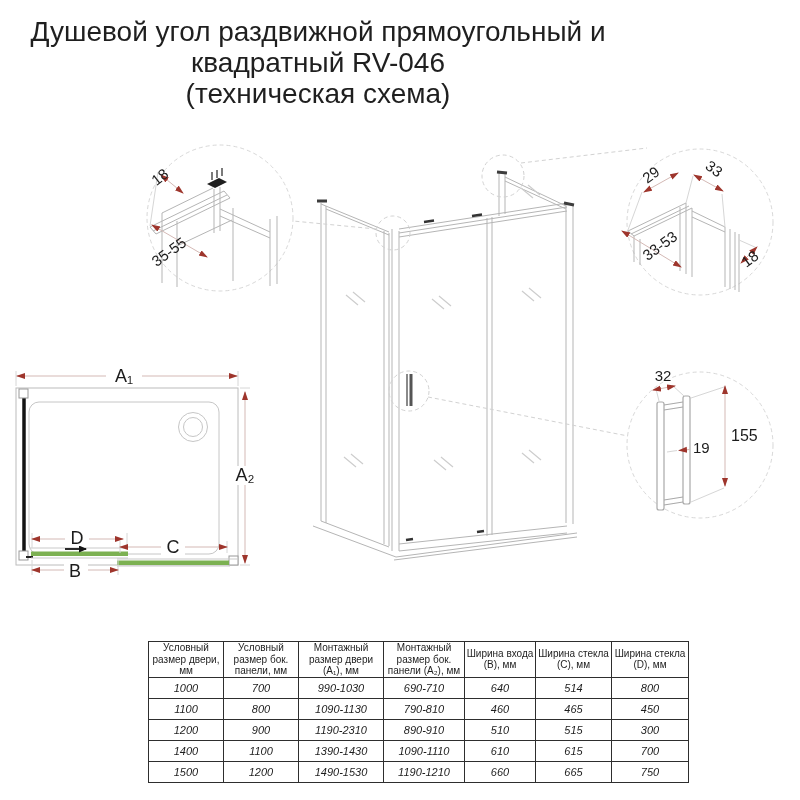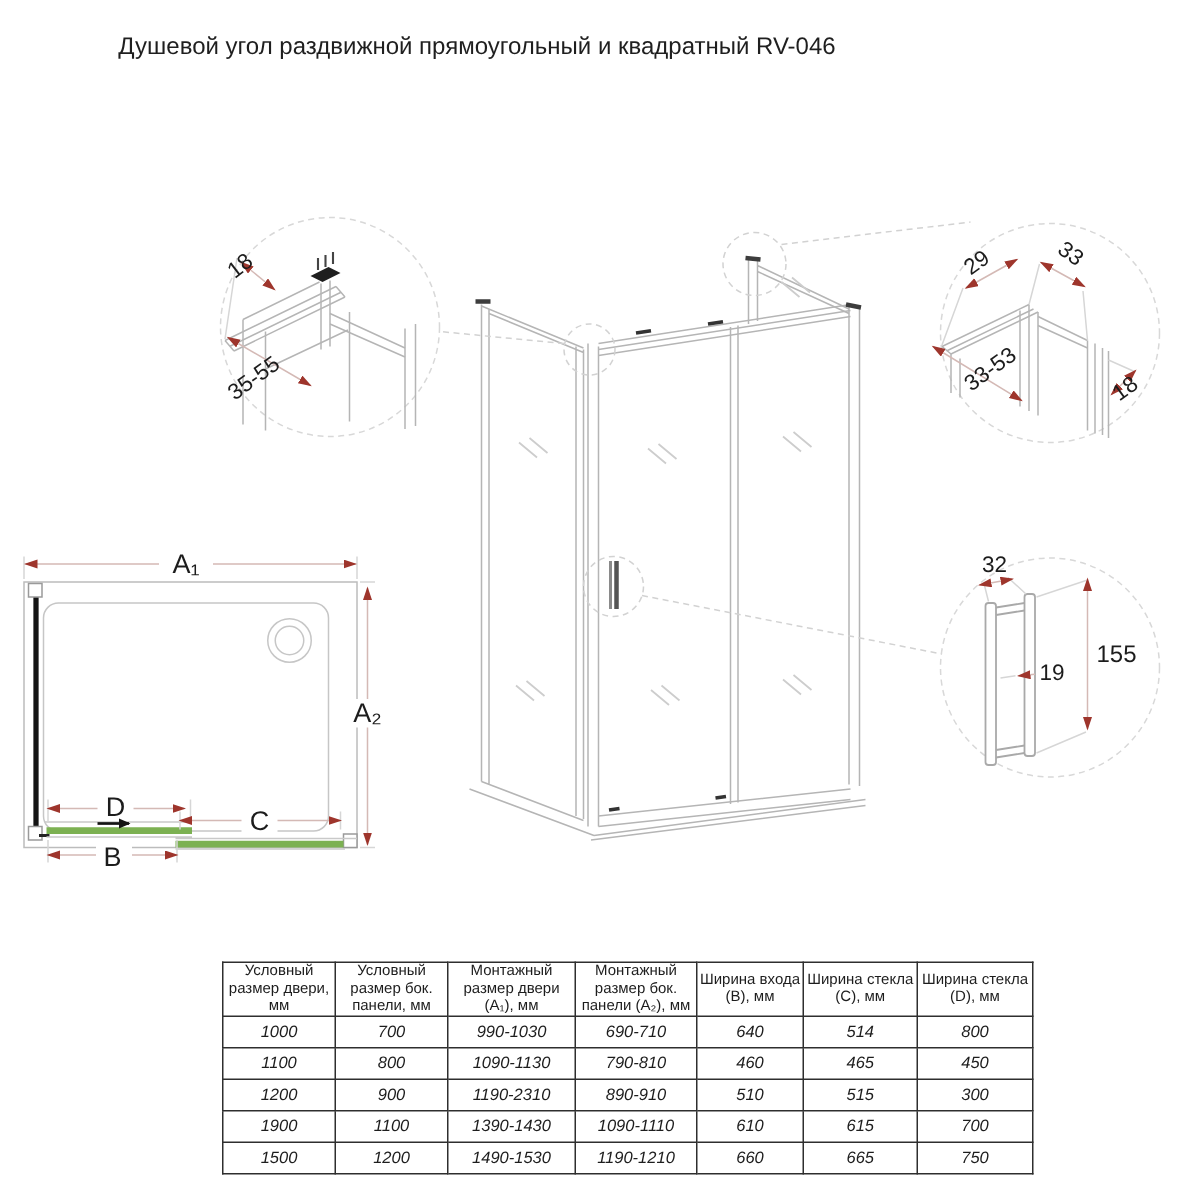--- a/index.html
+++ b/index.html
@@ -2,41 +2,42 @@
 <html><head>
 <meta charset="utf-8">
 <style>
   html,body{margin:0;padding:0;}
   body{
     width:800px;height:800px;background:#ffffff;position:relative;overflow:hidden;
     font-family:"Liberation Sans","DejaVu Sans",sans-serif;color:#1d1d1d;
   }
   .title{
     position:absolute;top:16px;left:0;width:636px;text-align:center;
-    font-size:16px;line-height:31px;color:#1f1f1f;letter-spacing:0px;
+    font-size:28px;line-height:31px;color:#1f1f1f;letter-spacing:0px;
   }
   svg text{font-family:"Liberation Sans","DejaVu Sans",sans-serif;fill:#1c1c1c;}
   .dimtxt{font-size:15px;}
   .dimtxt-big{font-size:18px;}
   table.spec{
     position:absolute;left:148px;top:641px;border-collapse:collapse;table-layout:fixed;
     width:540px;
   }
   table.spec th,table.spec td{
     border:1px solid #2e2e2e;text-align:center;vertical-align:middle;
     font-weight:normal;color:#1d1d1d;padding:0 1px;
   }
   table.spec th{font-size:10px;line-height:1.15;height:30px;}
   table.spec td{font-size:11px;height:20px;font-style:italic;}
 </style>
 </head>
 <body>
 
 <div class="title">
   <div>Душевой угол раздвижной прямоугольный и квадратный RV-046</div>
+  <div>(техническая схема)</div>
 </div>
 
 <svg width="800" height="556" viewBox="0 78 800 556" style="position:absolute;left:0;top:78px;">
   <defs>
     <marker id="ar" markerUnits="userSpaceOnUse" markerWidth="10" markerHeight="8" refX="8" refY="3" orient="auto-start-reverse">
       <path d="M0,0 L0,6 L9,3 Z" fill="#9E352C"></path>
     </marker>
     <marker id="ab" markerUnits="userSpaceOnUse" markerWidth="10" markerHeight="9" refX="7" refY="3.5" orient="auto">
       <path d="M0,0 L0,7 L8,3.5 Z" fill="#141414"></path>
     </marker>
@@ -255,21 +256,21 @@
     <tr>
       <td>1200</td>
         <td>900</td>
         <td>1190-2310</td>
         <td>890-910</td>
         <td>510</td>
         <td>515</td>
         <td>300</td>
     </tr>
     <tr>
-      <td>1900</td>
+      <td>1400</td>
         <td>1100</td>
         <td>1390-1430</td>
         <td>1090-1110</td>
         <td>610</td>
         <td>615</td>
         <td>700</td>
     </tr>
     <tr>
       <td>1500</td>
         <td>1200</td>

